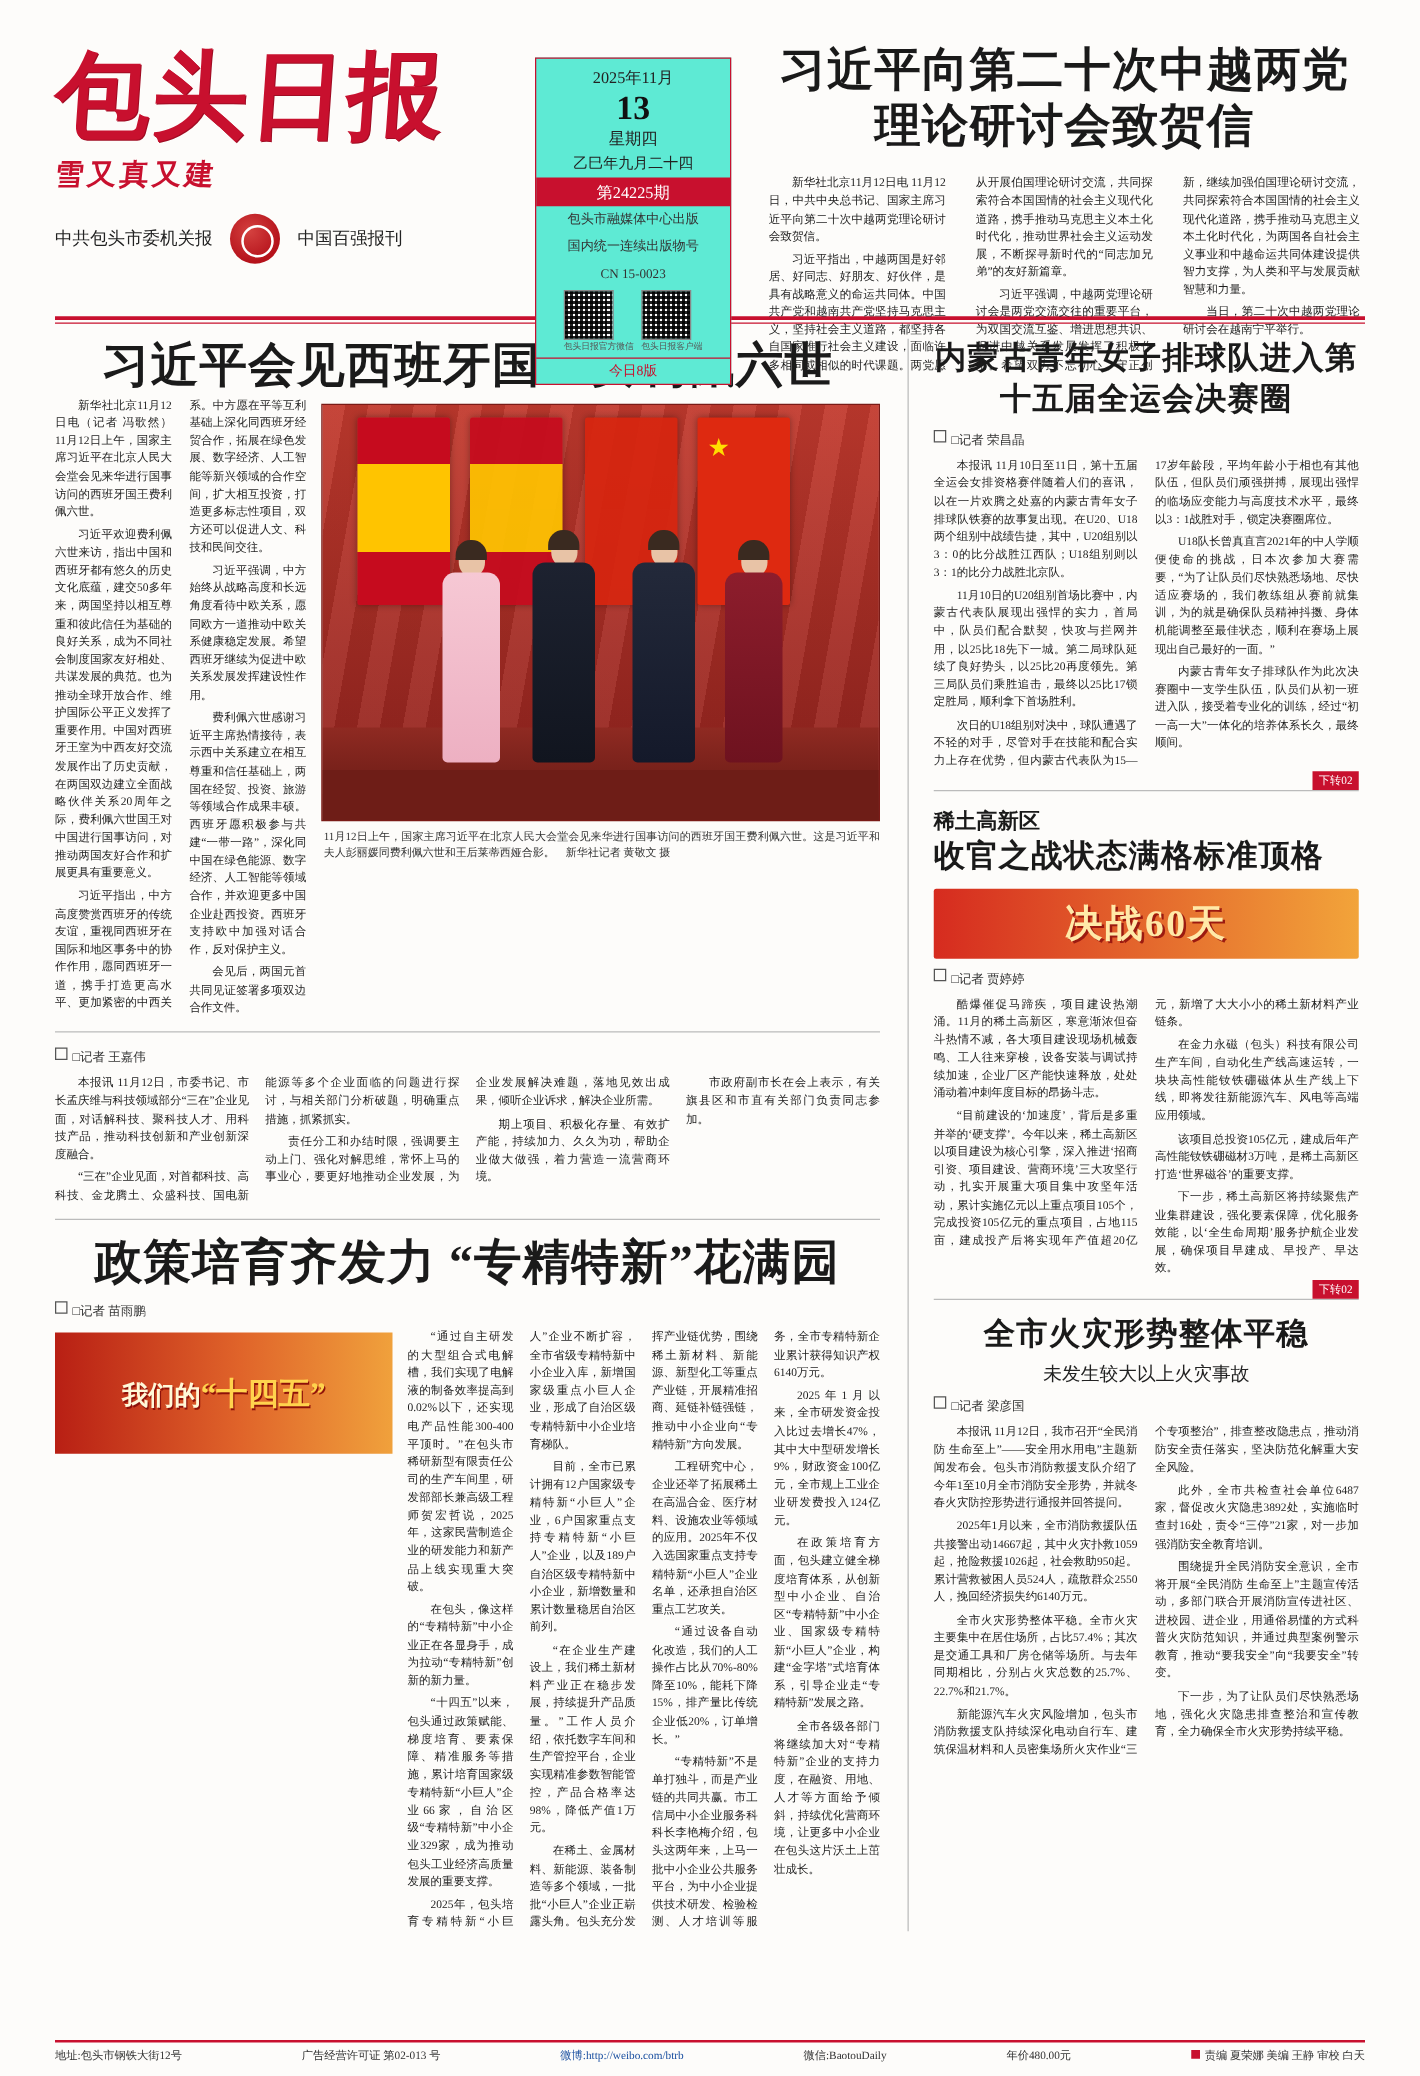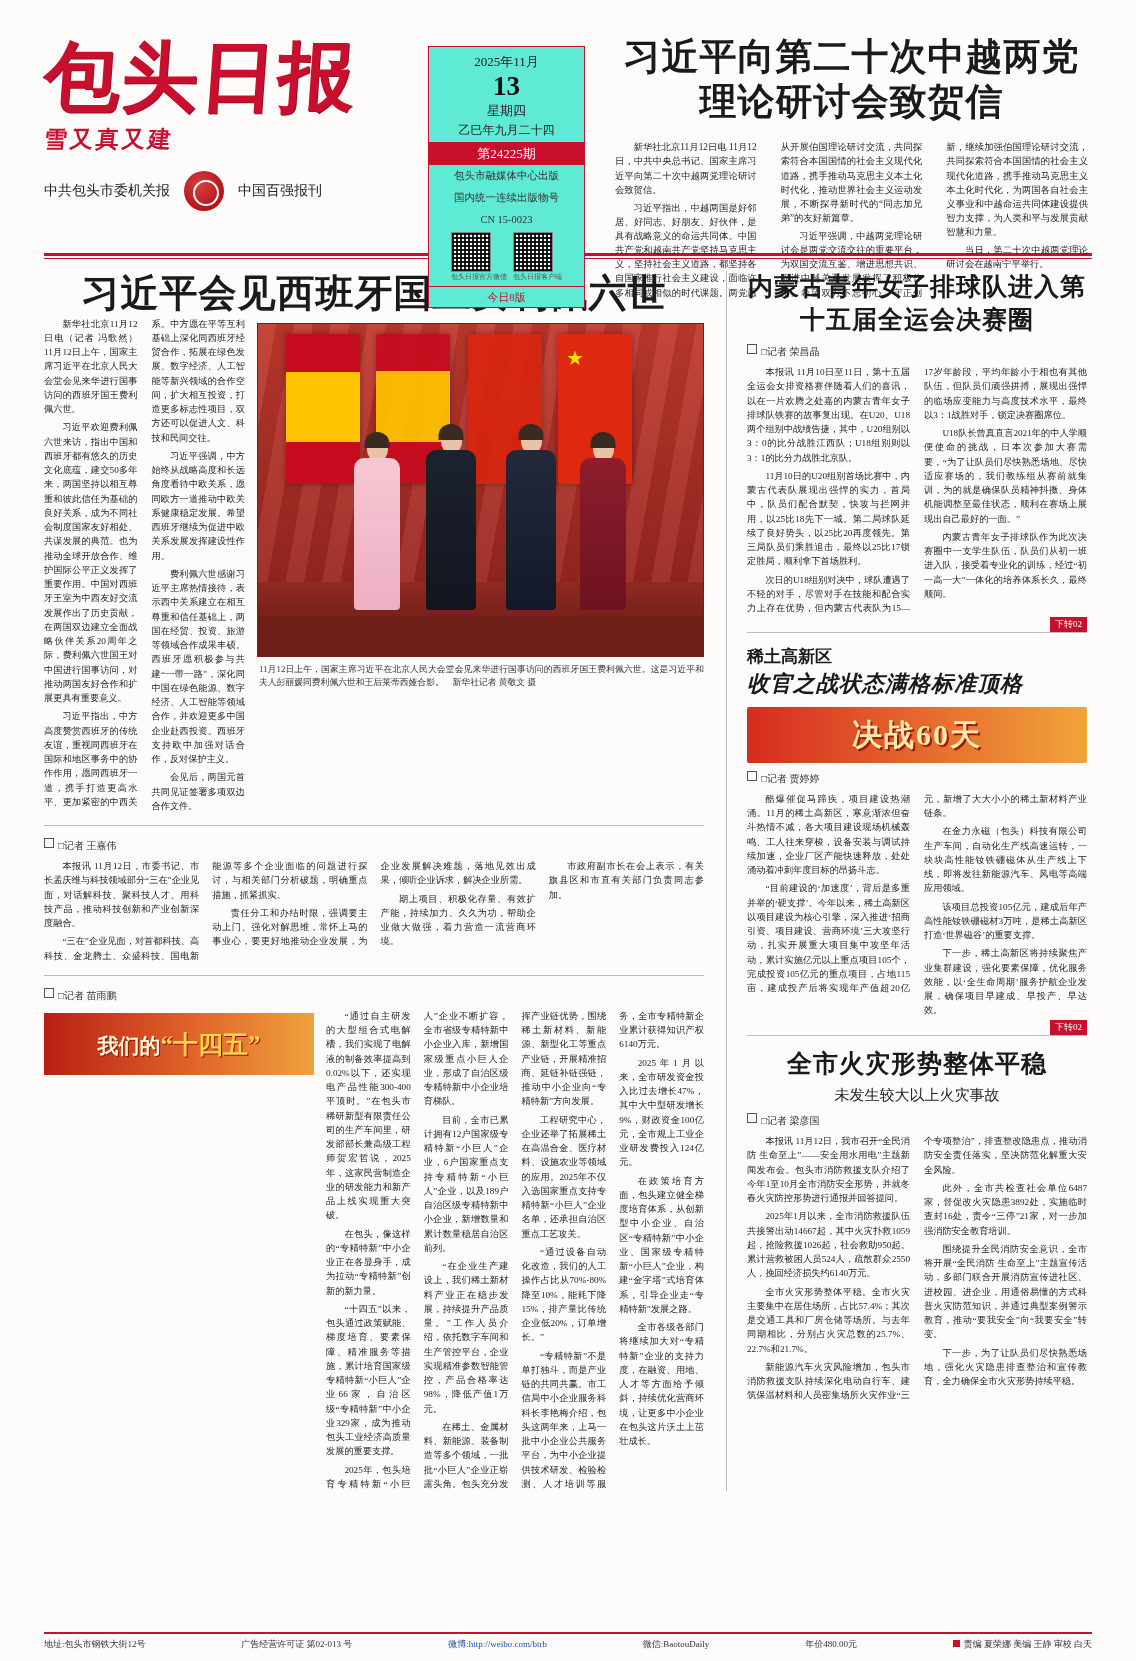--- a/index.html
+++ b/index.html
@@ -103,21 +103,21 @@
   }
   .col-left{width:660px;}
   .col-right{width:340px;margin-left:22px;border-left:1px solid #bbb;padding-left:20px;}
 
   h2.headline{
     margin:0;font-weight:700;text-align:center;letter-spacing:1px;
   }
   .h-main{font-size:38px;line-height:1.2;}
   .h-med{font-size:28px;line-height:1.25;}
   .h-sm{font-size:25px;line-height:1.3;}
-  .h-xs{font-size:22px;line-height:1.3;font-style:italic;}
+  .h-xs{font-size:25px;line-height:1.3;}
 
   .byline{font-size:10px;color:#333;margin:8px 0 6px;}
   .byline .mark{display:inline-block;width:8px;height:8px;border:1px solid #555;margin-right:4px;vertical-align:1px;}
   .txt4{column-count:4;column-gap:13px;}
   .txt2{column-count:2;column-gap:14px;}
   .txt{
     font-size:9.2px;line-height:1.55;text-align:justify;color:#1d1d1d;
   }
   .txt p{margin:0 0 4px;text-indent:2em;}
 
@@ -167,21 +167,21 @@
     color:#ffe9a8;font-size:30px;font-weight:700;letter-spacing:2px;
     text-shadow:2px 2px 0 #9c1a10;white-space:nowrap;
   }
   .badge-next{
     display:inline-block;background:#c8102e;color:#fff;font-size:9px;
     padding:1px 5px;float:right;margin-top:2px;
   }
 
   
   .mid-banner{
-    width:270px;height:62px;float:left;margin:4px 12px 6px 0;
+    width:270px;height:97px;float:left;margin:4px 12px 6px 0;
     background:linear-gradient(90deg,#b81f14 0%,#e0642a 55%,#f0a13c 100%);
     position:relative;overflow:hidden;
   }
   .mid-banner .mt{
     position:absolute;left:50%;top:50%;transform:translate(-50%,-50%);
     color:#fff8d8;font-size:21px;font-weight:700;white-space:nowrap;
     text-shadow:1px 1px 0 #8e1109;
   }
   .mid-banner .mt em{color:#ffd34d;font-style:normal;font-size:25px;}
 
@@ -304,20 +304,21 @@
       <div class="txt txt4">
         <p>本报讯 11月12日，市委书记、市长孟庆维与科技领域部分“三在”企业见面，对话解科技、聚科技人才、用科技产品，推动科技创新和产业创新深度融合。</p>
         <p>“三在”企业见面，对首都科技、高科技、金龙腾土、众盛科技、国电新能源等多个企业面临的问题进行探讨，与相关部门分析破题，明确重点措施，抓紧抓实。</p>
         <p>责任分工和办结时限，强调要主动上门、强化对解思维，常怀上马的事业心，要更好地推动企业发展，为企业发展解决难题，落地见效出成果，倾听企业诉求，解决企业所需。</p>
         <p>期上项目、积极化存量、有效扩产能，持续加力、久久为功，帮助企业做大做强，着力营造一流营商环境。</p>
         <p>市政府副市长在会上表示，有关旗县区和市直有关部门负责同志参加。</p>
       </div>
 
       <div class="sep-line"></div>
 
+      <h2 class="headline h-main">政策培育齐发力 “专精特新”花满园</h2>
       <div class="byline">
         <span class="mark"></span><span>□记者 苗雨鹏</span>
       </div>
 
       <div class="mid-banner">
         <div class="mt">
           <span>我们的</span><em>“十四五”</em>
         </div>
       </div>
 

